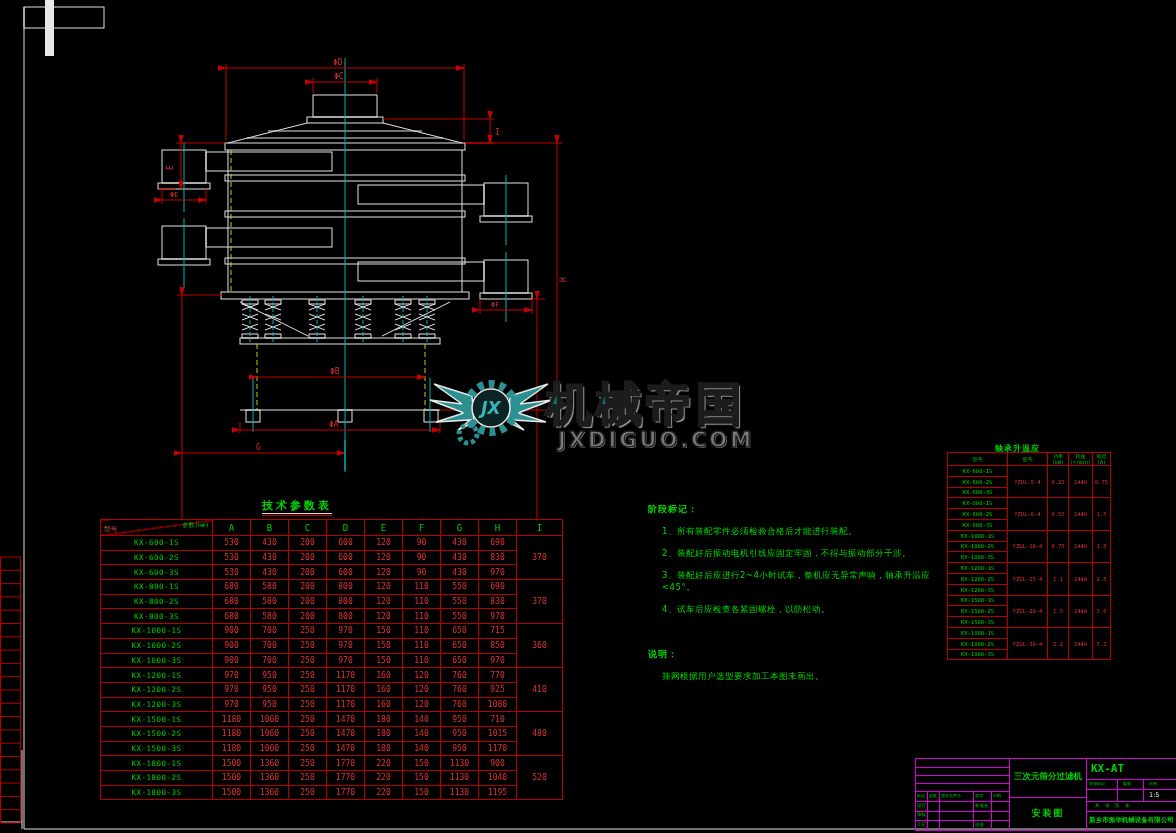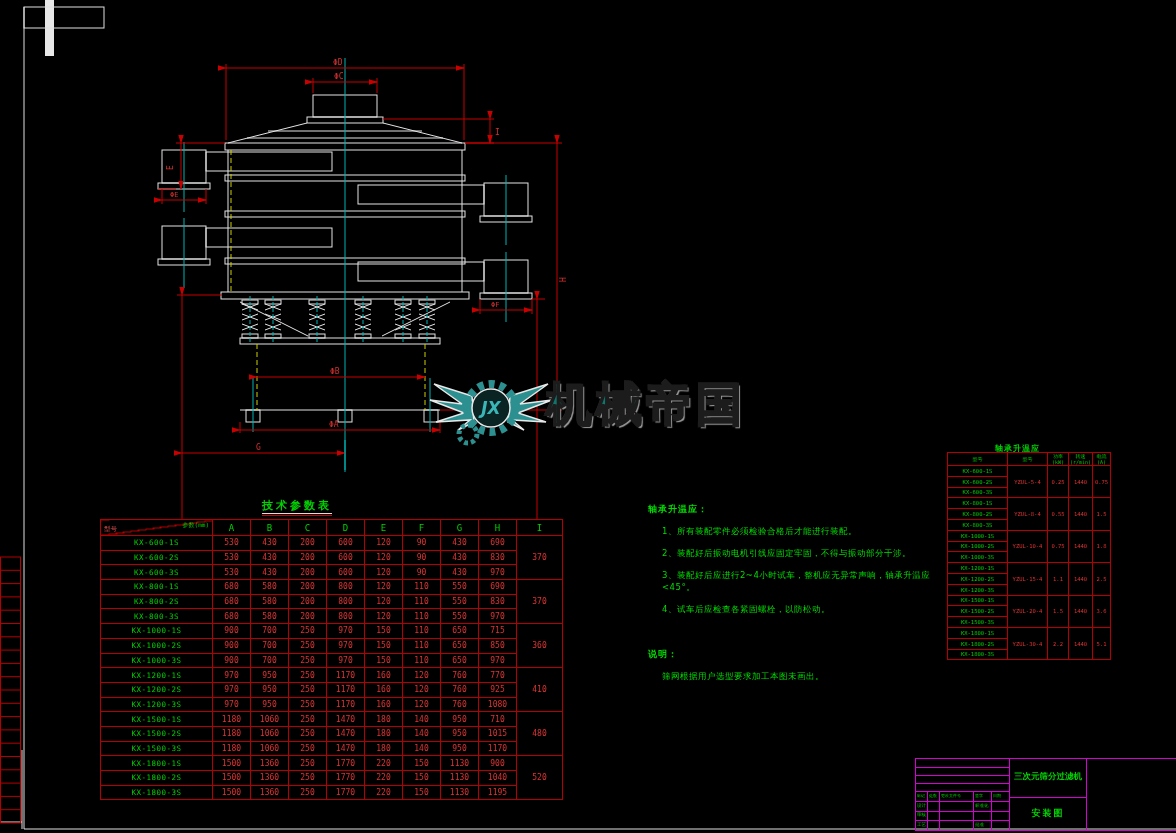--- a/index.html
+++ b/index.html
@@ -248,20 +248,21 @@
       <path d="M82,28 L120,16 L92,36 L124,32 L90,45 L118,54 L84,52 L96,62 L80,54 z"></path>
     </g>
     <g>
       <circle cx="63" cy="40" r="24" fill="none" stroke="#2d9090" stroke-width="8" stroke-dasharray="6 5"></circle>
       <circle cx="63" cy="40" r="19" fill="#0a2424" stroke="#e8e8e8" stroke-width="1.5"></circle>
       <circle cx="40" cy="66" r="9" fill="none" stroke="#2d9090" stroke-width="5" stroke-dasharray="4 3"></circle>
       <text x="63" y="46" text-anchor="middle" font-size="17" font-style="italic" font-weight="bold" fill="#3ab6b6" font-family="DejaVu Sans,sans-serif">JX</text>
     </g>
   </svg>
   <div class="abs wm-brand" style="left:118px;top:8px;">机械帝国</div>
+  <div class="abs wm-site" style="left:130px;top:62px;">JXDIGUO.COM</div>
 </div>
 
 <div class="abs tbl-title-wrap" style="left:262px;top:494px;">
   <span class="tbl-title">技术参数表</span>
 </div>
 
 <table id="params-table" class="ptable abs" style="left:100px;top:519px;">
   <colgroup>
       <col style="width:112px">
     <col span="8" style="width:38px">
@@ -486,21 +487,21 @@
         <td class="val">1770</td>
         <td class="val">220</td>
         <td class="val">150</td>
         <td class="val">1130</td>
         <td class="val">1195</td>
       </tr>
     </tbody>
 </table>
 
 <div class="abs" style="left:648px;top:503px;width:310px;">
-  <div class="note-h">轴承升温应：</div>
+  <div class="note-h">阶段标记：</div>
   <div class="note-i">1、所有装配零件必须检验合格后才能进行装配。</div>
   <div class="note-i">2、装配好后振动电机引线应固定牢固，不得与振动部分干涉。</div>
   <div class="note-i">3、装配好后应进行2~4小时试车，整机应无异常声响，轴承升温应&lt;45°。</div>
   <div class="note-i">4、试车后应检查各紧固螺栓，以防松动。</div>
   <div class="note-h" style="margin-top:32px">说明：</div>
   <div class="note-i">筛网根据用户选型要求加工本图未画出。</div>
 </div>
 
 <div class="abs tbl-title-wrap" style="left:995px;top:436px;">
   <span class="tbl-title" style="font-size:8px;letter-spacing:1px">轴承升温应</span>
@@ -632,13 +633,28 @@
     <div class="abs tb-text" style="left:59px;top:44px;font-size:4.5px">标准化</div>
     <div class="abs tb-text" style="left:59px;top:63px;font-size:4.5px">批准</div>
   </div>
 
   <div class="abs" style="left:94px;top:0;width:76px;height:71px;">
     <div class="abs tb-line" style="left:0;top:38px;width:76px;height:1px"></div>
     <div class="abs tb-text" style="left:0;top:12px;width:76px;text-align:center;font-size:8.5px;font-weight:bold">三次元筛分过滤机</div>
     <div class="abs tb-text" style="left:0;top:48px;width:76px;text-align:center;font-size:9px;font-weight:bold;letter-spacing:2px">安装图</div>
   </div>
 
+  <div class="abs" style="left:171px;top:0;width:89px;height:71px;">
+    <div class="abs tb-line" style="left:0;top:20px;width:89px;height:1px"></div>
+    <div class="abs tb-line" style="left:0;top:30px;width:89px;height:1px"></div>
+    <div class="abs tb-line" style="left:0;top:42px;width:89px;height:1px"></div>
+    <div class="abs tb-line" style="left:0;top:52px;width:89px;height:1px"></div>
+    <div class="abs tb-line" style="left:30px;top:20px;width:1px;height:22px"></div>
+    <div class="abs tb-line" style="left:56px;top:20px;width:1px;height:22px"></div>
+    <div class="abs tb-text" style="left:4px;top:3px;font-size:11px;font-weight:bold;font-family:'DejaVu Sans Mono',monospace">KX-AT</div>
+    <div class="abs tb-text" style="left:2px;top:22px;font-size:4px">阶段标记</div>
+    <div class="abs tb-text" style="left:36px;top:22px;font-size:4px">重量</div>
+    <div class="abs tb-text" style="left:62px;top:22px;font-size:4px">比例</div>
+    <div class="abs" style="left:62px;top:32px;font-size:6.5px;color:#e8e8e8">1:5</div>
+    <div class="abs tb-text" style="left:8px;top:44px;font-size:4.5px;letter-spacing:2px">共 张 第 张</div>
+    <div class="abs tb-text" style="left:0;top:57px;width:89px;text-align:center;font-size:6.5px;font-weight:bold">新乡市振华机械设备有限公司</div>
+  </div>
 </div>
 
 </body></html>

